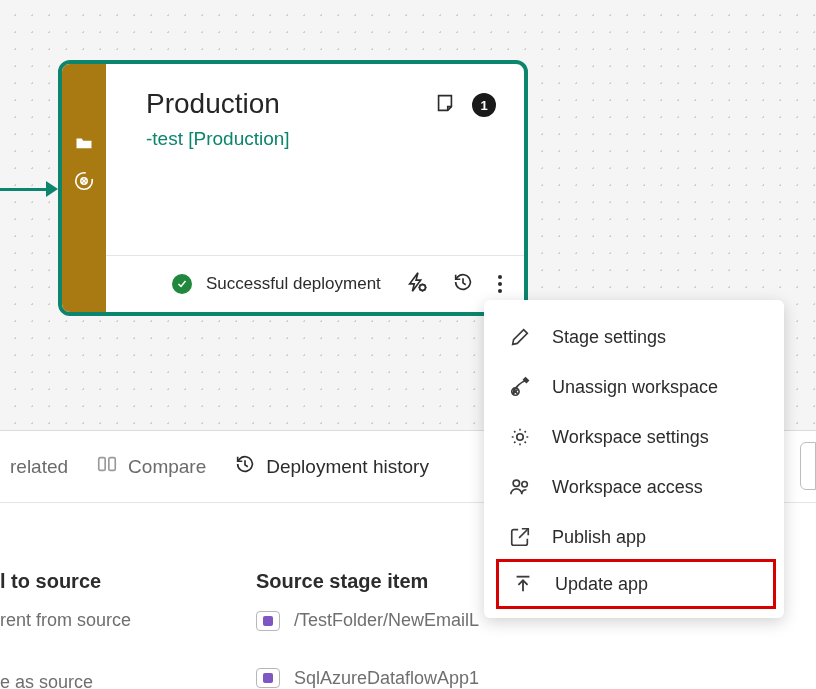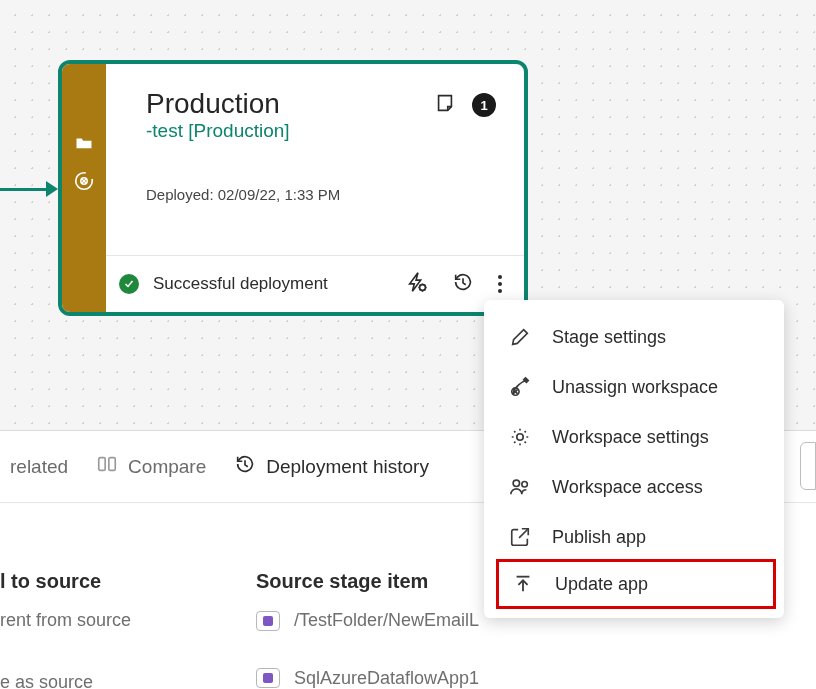--- a/index.html
+++ b/index.html
@@ -95,33 +95,34 @@
       color: #fff;
       font-size: 13px;
       display: flex;
       align-items: center;
       justify-content: center;
       font-weight: 600;
     }
     .stage-subtitle {
       color: #0b856d;
       font-size: 19px;
-      margin-top: 0;
+      margin-top: 8px;
     }
     .stage-meta {
       color: #464646;
       font-size: 15px;
       margin-top: 44px;
     }
     .stage-footer {
       height: 56px;
       display: flex;
       align-items: center;
-      padding: 0 22px 0 13px;
+      padding: 0 22px 0 44px;
       gap: 14px;
+      margin-left: 22px;
     }
     .success-icon {
       width: 20px; height: 20px;
       border-radius: 50%;
       background: #1f883d;
       display: flex;
       align-items: center;
       justify-content: center;
     }
     .success-icon svg { width: 12px; height: 12px; }
@@ -227,21 +228,20 @@
             <span class="note-icon">
               <svg viewBox="0 0 24 24" fill="none" stroke="#2c2c2c" stroke-width="1.8">
                   <path d="M5 4h14v12l-4 4H5z"></path>
                   <path d="M15 20v-4h4"></path>
                 </svg>
             </span>
             <span class="count-badge">1</span>
           </div>
         </div>
         <div class="stage-subtitle">-test [Production]</div>
-        <div class="stage-meta">Deployed: 02/09/22, 1:33 PM</div>
       </div>
       <div class="stage-footer">
         <span class="success-icon">
           <svg viewBox="0 0 24 24">
               <path d="M5 12l5 5 9-11" fill="none" stroke="#fff" stroke-width="3"></path>
             </svg>
         </span>
         <span class="footer-text">Successful deployment</span>
         <div class="footer-icons">
           <span>

